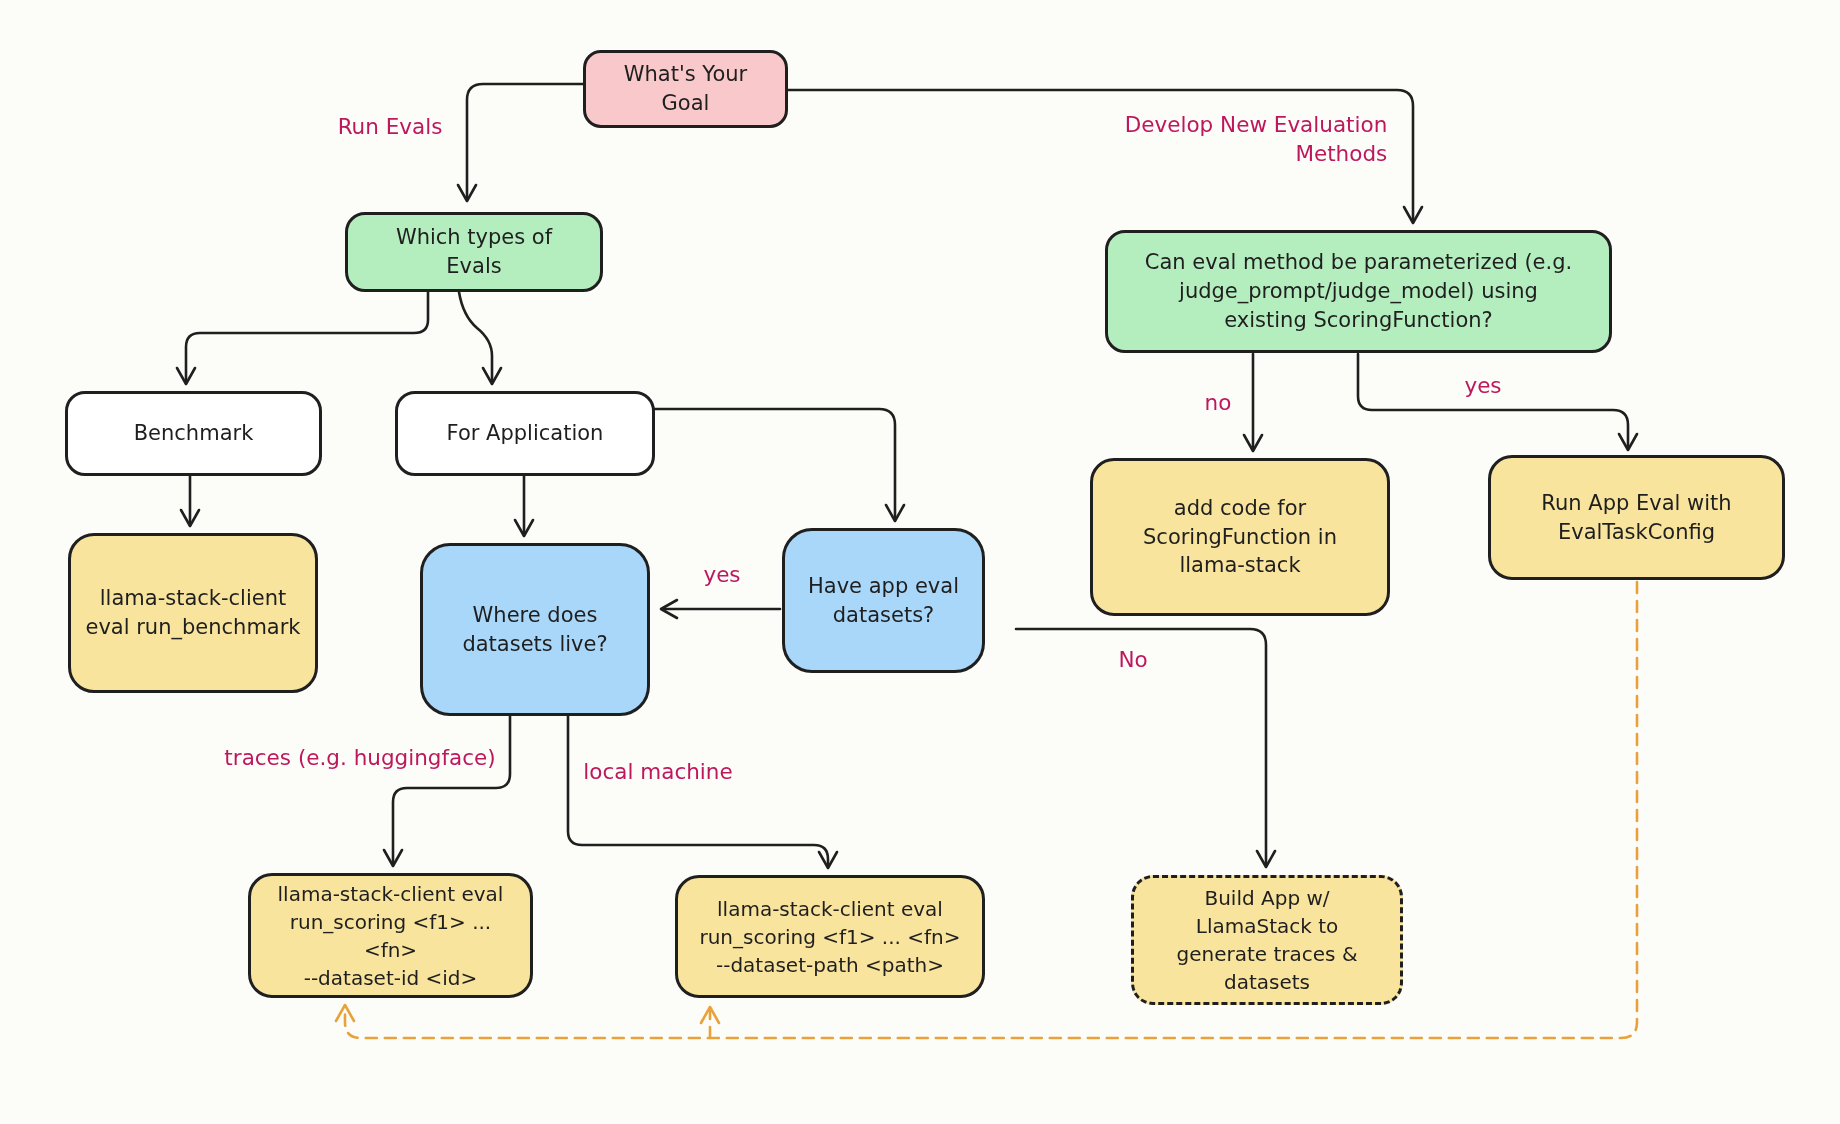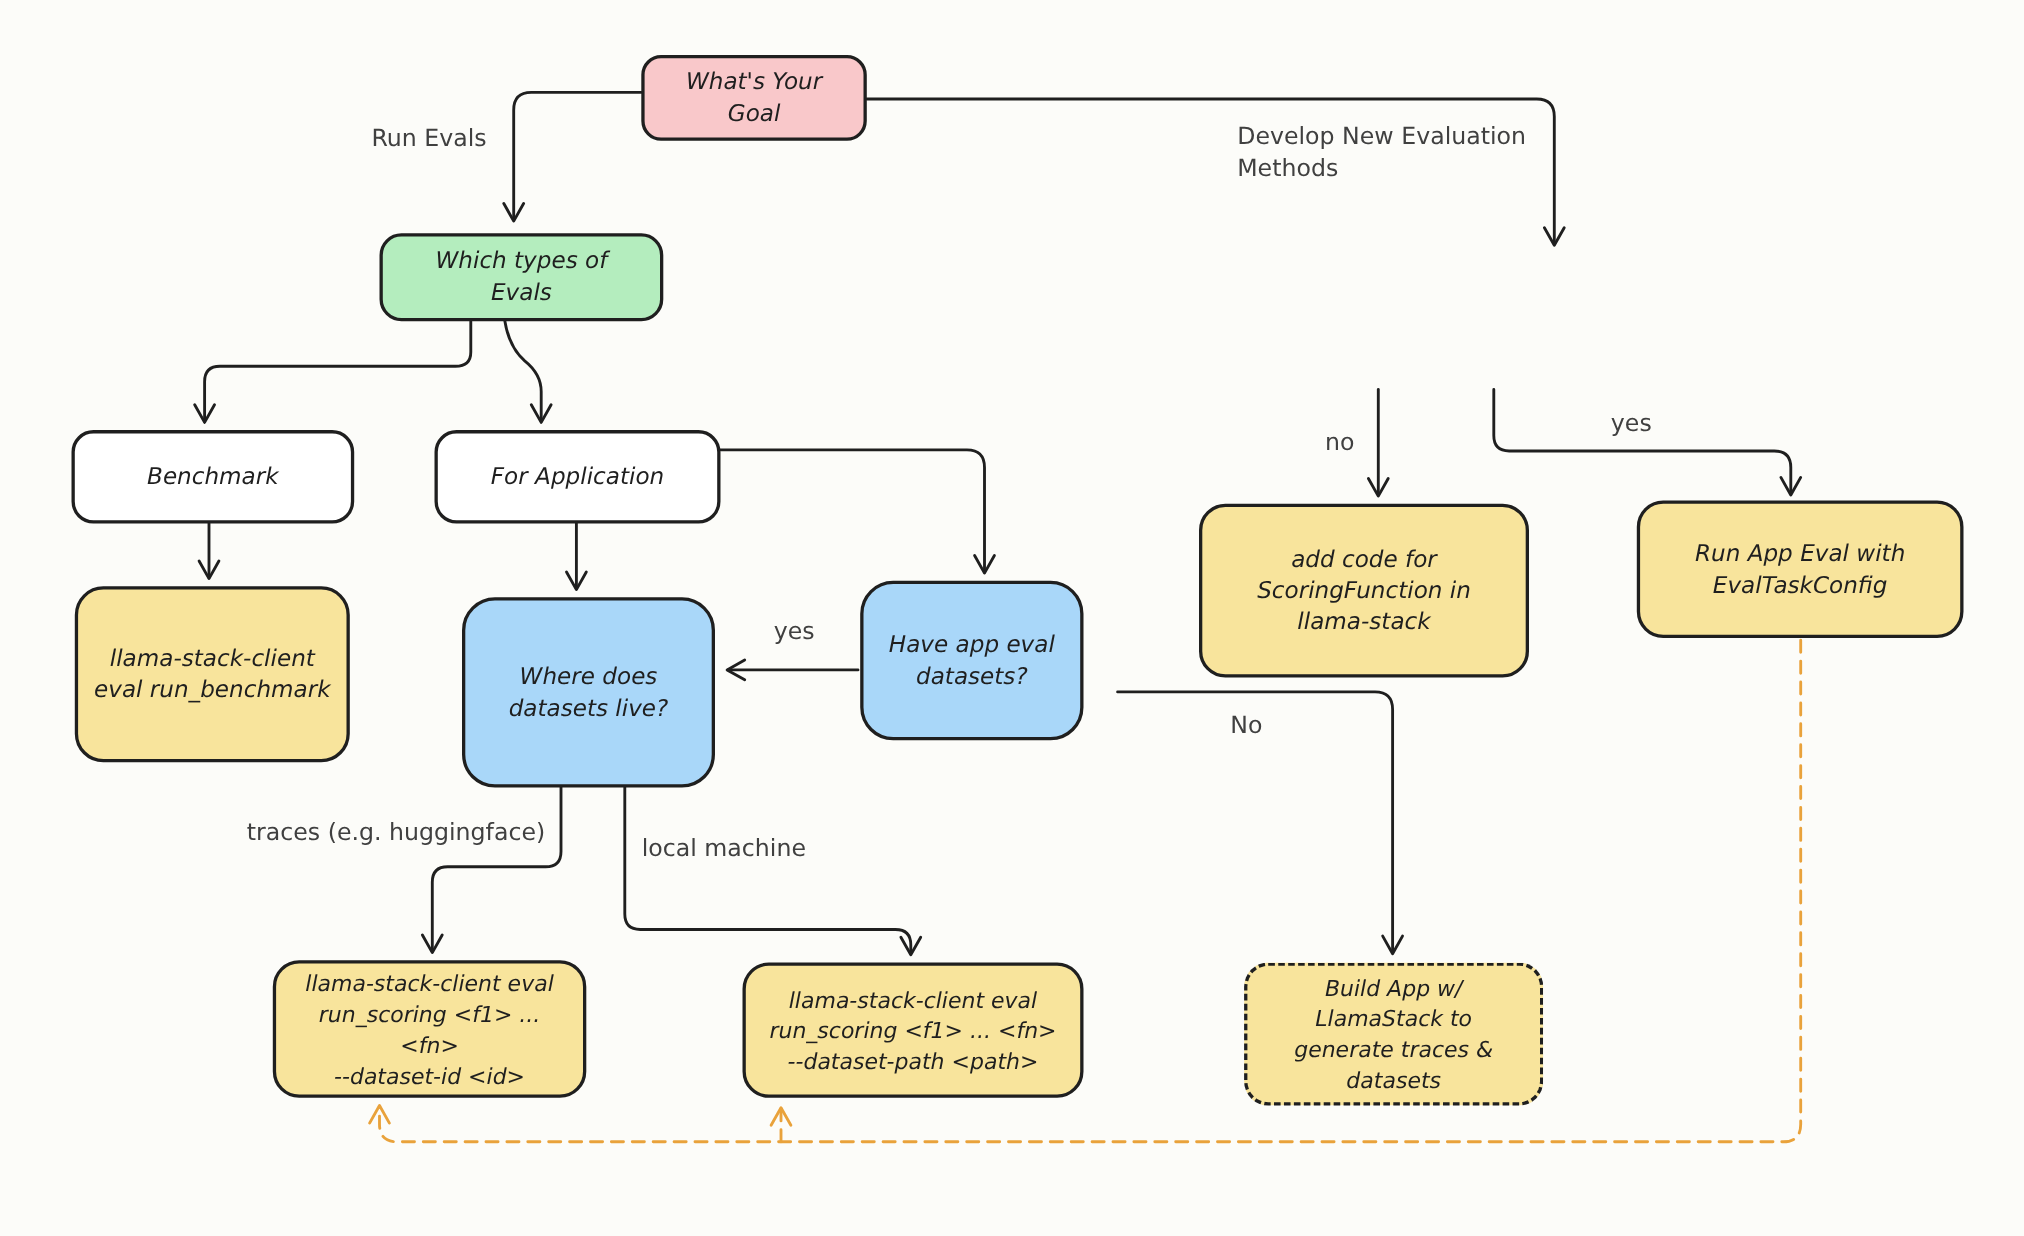--- a/index.html
+++ b/index.html
@@ -20,25 +20,25 @@
   .node {
     position: absolute; box-sizing: border-box;
     border: 3px solid #1f1f1f; border-radius: 20px;
     display: flex; align-items: center; justify-content: center;
     text-align: center; font-size: 21px; line-height: 1.38;
     padding: 4px 10px;
   }
   .node.r-big { border-radius: 30px; }
   .node.dashed { border-style: dashed; border-width: 3px; border-radius: 22px; }
   .node.small-text { font-size: 20px; line-height: 1.4; }
-  .node-label { white-space: pre-line; font-style: italic; }
+  .node-label { white-space: pre-line; }
   .edge-label {
     position: absolute; transform: translateX(-50%);
-    font-size: 21.5px; line-height: 1.35; text-align: left;
-    white-space: pre-line; color: #404040;
+    font-size: 21.5px; line-height: 1.35; text-align: right;
+    white-space: pre-line; color: #be185d;
   }
 </style>
 </head>
 <body>
 
 <div class="canvas">
 
   <svg class="edges" width="1840" height="1124" viewBox="0 0 1840 1124">
     <defs>
       <marker id="arrow-dark" viewBox="0 0 26 26" markerWidth="26" markerHeight="26" refX="20" refY="13" orient="auto" markerUnits="userSpaceOnUse">
@@ -92,20 +92,25 @@
   <div class="node r-big" style="left: 420px; top: 543px; width: 230px; height: 173px; background: rgb(169, 215, 249);">
     <span class="node-label">Where does
 datasets live?</span>
   </div>
 
   <div class="node r-big" style="left: 782px; top: 528px; width: 203px; height: 145px; background: rgb(169, 215, 249);">
     <span class="node-label">Have app eval
 datasets?</span>
   </div>
 
+  <div class="node" style="left: 1105px; top: 230px; width: 507px; height: 123px; background: rgb(180, 237, 190);">
+    <span class="node-label">Can eval method be parameterized (e.g.
+judge_prompt/judge_model) using
+existing ScoringFunction?</span>
+  </div>
 
   <div class="node" style="left: 1488px; top: 455px; width: 297px; height: 125px; border-radius: 24px; background: rgb(248, 228, 156);">
     <span class="node-label">Run App Eval with
 EvalTaskConfig</span>
   </div>
 
   <div class="node" style="left: 1090px; top: 458px; width: 300px; height: 158px; border-radius: 24px; background: rgb(248, 228, 156);">
     <span class="node-label">add code for
 ScoringFunction in
 llama-stack</span>

